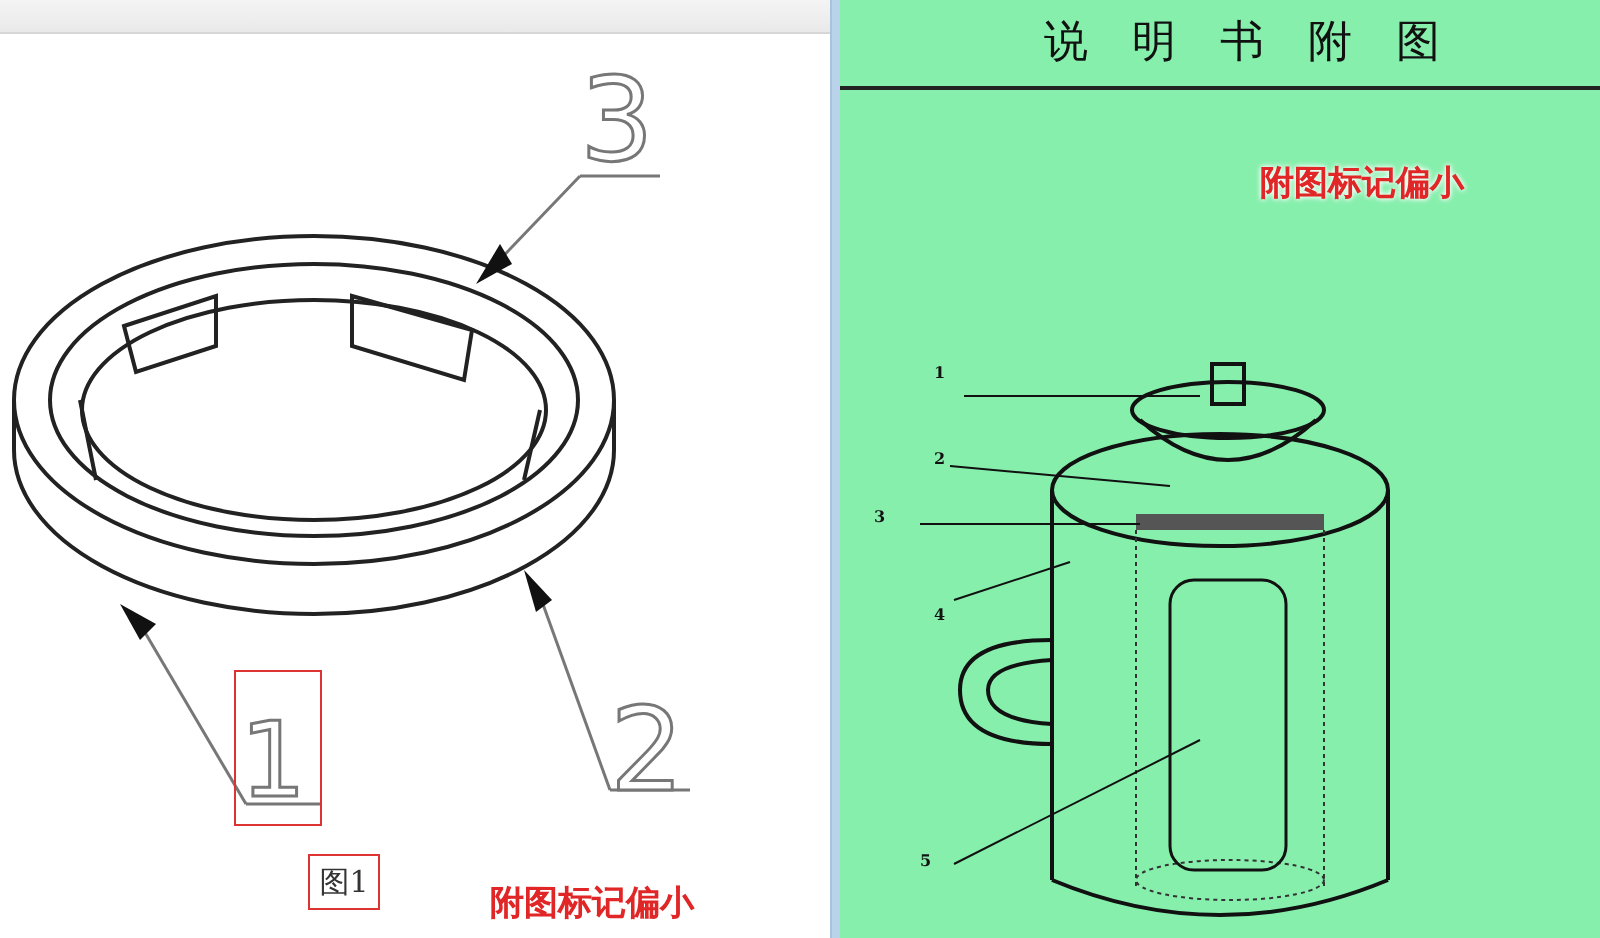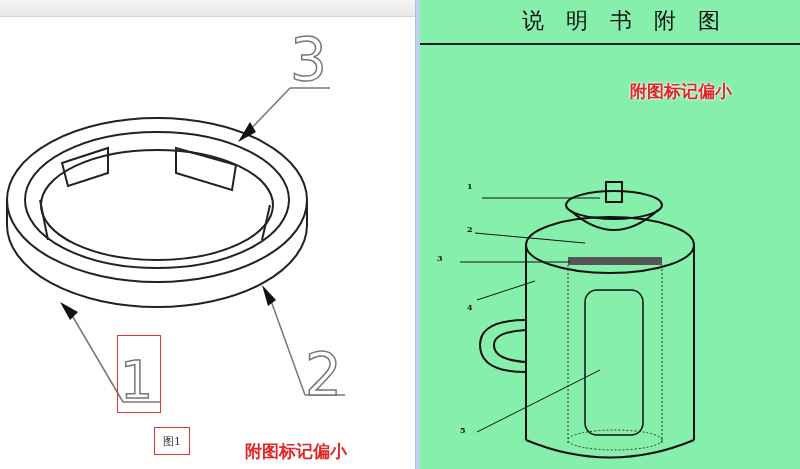--- a/index.html
+++ b/index.html
@@ -6,21 +6,21 @@
   body{width:800px;height:469px;position:relative;overflow:hidden;background:#fff;font-family:"DejaVu Sans",sans-serif;}
   .left{position:absolute;left:0;top:0;width:415px;height:469px;background:#fff;}
   .left-topbar{position:absolute;left:0;top:0;width:415px;height:16px;background:linear-gradient(#f4f4f4,#e9e9e9);border-bottom:1px solid #d6d6d6;}
   .divider{position:absolute;left:415px;top:0;width:4px;height:469px;background:#b9d3ea;border-left:1px solid #a7c4df;}
   .right{position:absolute;left:420px;top:0;width:380px;height:469px;background:#86efac;}
   .page-title{position:absolute;left:0;top:6px;width:380px;text-align:center;font-family:"DejaVu Serif",serif;font-size:22px;letter-spacing:22px;color:#111;padding-left:22px;}
   .title-rule{position:absolute;left:0;top:43px;width:380px;height:2px;background:#222;}
   .note{position:absolute;font-weight:bold;color:#e02626;font-size:17px;text-shadow:0 0 2px #fff,0 0 3px #fff;}
   .note-small{left:210px;top:80px;}
   .note-big{left:245px;top:440px;}
-  .fig-label{position:absolute;left:154px;top:427px;width:34px;height:26px;border:1.5px solid #d33;font-family:"DejaVu Serif",serif;font-size:11px;color:#333;display:flex;align-items:center;justify-content:center;text-align:right;}
+  .fig-label{position:absolute;left:154px;top:427px;width:34px;height:26px;border:1.5px solid #d33;font-family:"DejaVu Serif",serif;font-size:15px;color:#333;display:flex;align-items:center;justify-content:center;text-align:right;}
   .label-box{position:absolute;left:117px;top:335px;width:42px;height:76px;border:1.5px solid #d33;}
   svg{position:absolute;left:0;top:0;}
   .small-num{position:absolute;font-family:"DejaVu Serif",serif;font-size:8px;font-weight:bold;color:#111;}
 </style>
 </head>
 <body>
 
 <div class="left">
   <div class="left-topbar"></div>
   <svg width="415" height="469">

